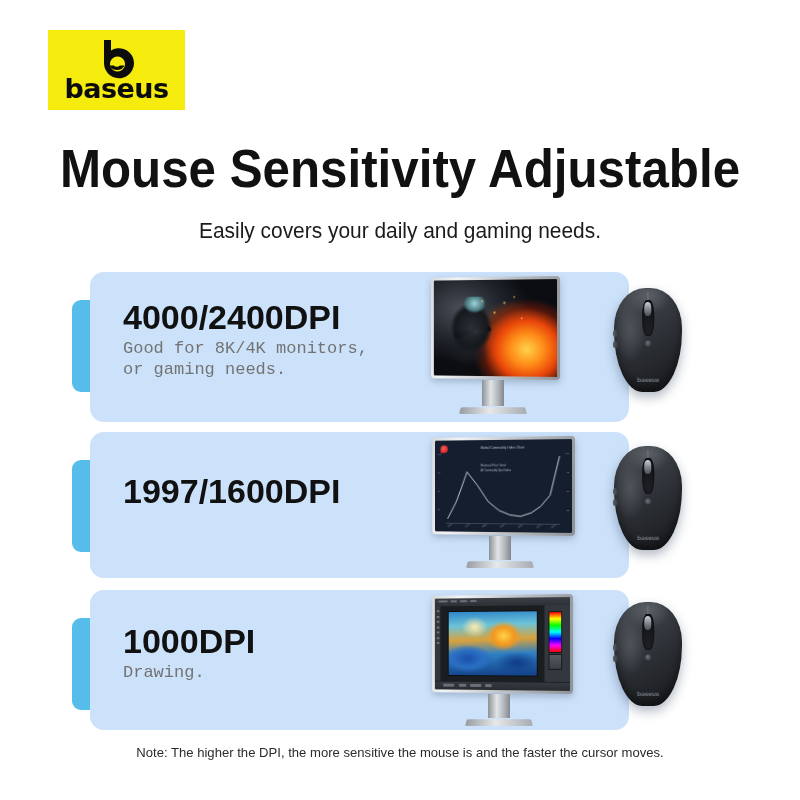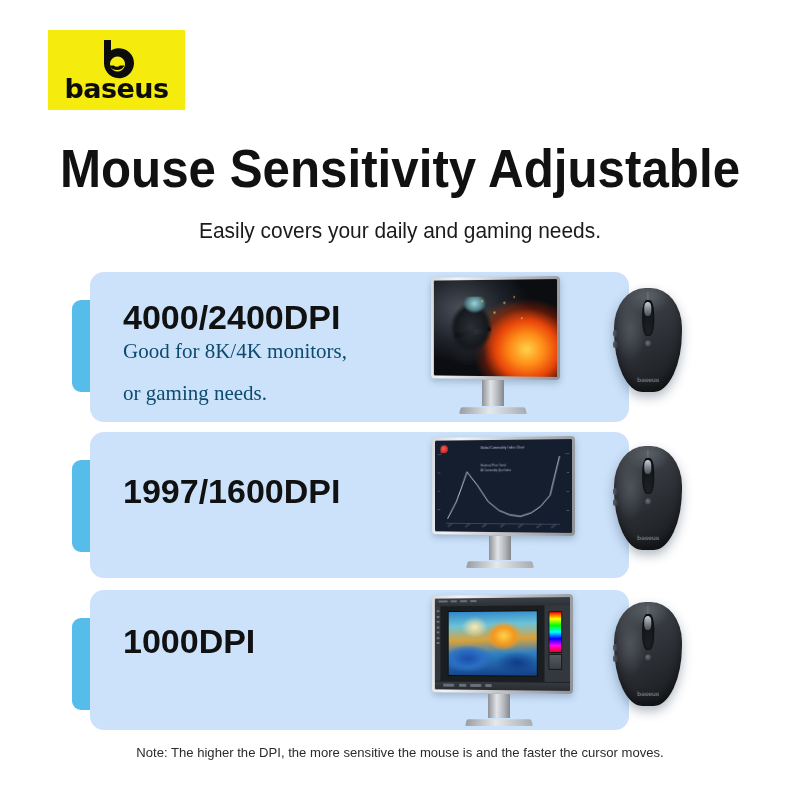--- a/index.html
+++ b/index.html
@@ -51,22 +51,22 @@
     position:absolute;left:-18px;top:28px;width:26px;height:92px;
     background:#56BCEA;border-radius:9px 0 0 9px;z-index:-1;
   }
   .card-text{position:absolute;left:33px;}
   .dpi-title{
     font-family:"Liberation Sans Narrow","Liberation Sans",sans-serif;
     font-weight:bold;font-size:34px;color:#111111;line-height:1.12;
     letter-spacing:0px;white-space:nowrap;
   }
   .dpi-desc{
-    font-family:Liberation Serif, serif;
-    font-size:21px;color:#0c4a6e;line-height:1.22;margin-top:3px;
+    font-family:Liberation Mono, monospace;
+    font-size:17px;color:#737373;line-height:1.22;margin-top:3px;
     white-space:nowrap;
   }
 
   
   .monitor{position:absolute;}
   .mon-bezel{
     position:absolute;left:0;top:0;right:0;
     background:linear-gradient(100deg,#d6d8dc 0%,#f2f3f5 18%,#b9bcc1 60%,#8f9398 100%);
     border-radius:4px;
     padding:3px;
@@ -231,21 +231,21 @@
 
 <div id="page-title">Mouse Sensitivity Adjustable</div>
 <div id="page-subtitle">Easily covers your daily and gaming needs.</div>
 
 <div class="card" style="top:272px;height:150px;">
   <div class="card-tab"></div>
 
   <div class="card-text" style="top:26px;">
     <div class="dpi-title">4000/2400DPI</div>
     <div class="dpi-desc">Good for 8K/4K monitors,</div>
-    <div class="dpi-desc" style="margin-top:16px;">or gaming needs.</div>
+    <div class="dpi-desc" style="margin-top:0;">or gaming needs.</div>
   </div>
 
   <div class="monitor" style="left:335px;top:4px;width:135px;height:140px;">
     <div class="mon-bezel" style="height:104px;">
       <div class="mon-screen">
         <div class="scene-game">
           <div class="game-soldier"></div>
           <div class="game-gun"></div>
           <div class="game-sparks"></div>
         </div>
@@ -322,20 +322,21 @@
       <div class="mouse-logo" style="font-size:6px;">baseus</div>
     </div>
   </div>
 </div>
 
 <div class="card" style="top:590px;height:140px;">
   <div class="card-tab"></div>
 
   <div class="card-text" style="top:32px;">
     <div class="dpi-title">1000DPI</div>
+    <div class="dpi-desc">Drawing.</div>
   </div>
 
   <div class="monitor" style="left:335px;top:4px;width:148px;height:136px;">
     <div class="mon-bezel" style="height:100px;">
       <div class="mon-screen">
         <div class="scene-edit">
           <div class="ed-menubar">
             <div class="ed-menu-item" style="left:3%;width:7%;"></div>
             <div class="ed-menu-item" style="left:12%;width:5%;"></div>
             <div class="ed-menu-item" style="left:19%;width:6%;"></div>

